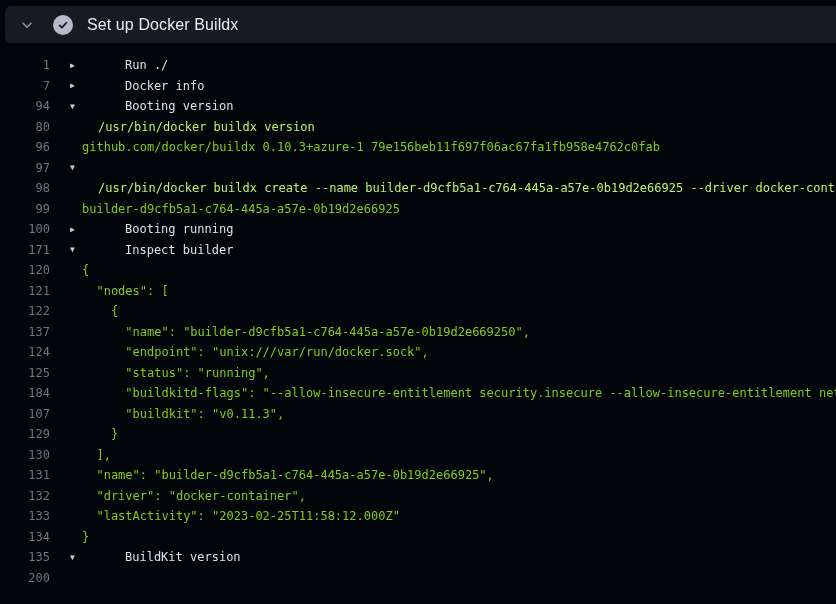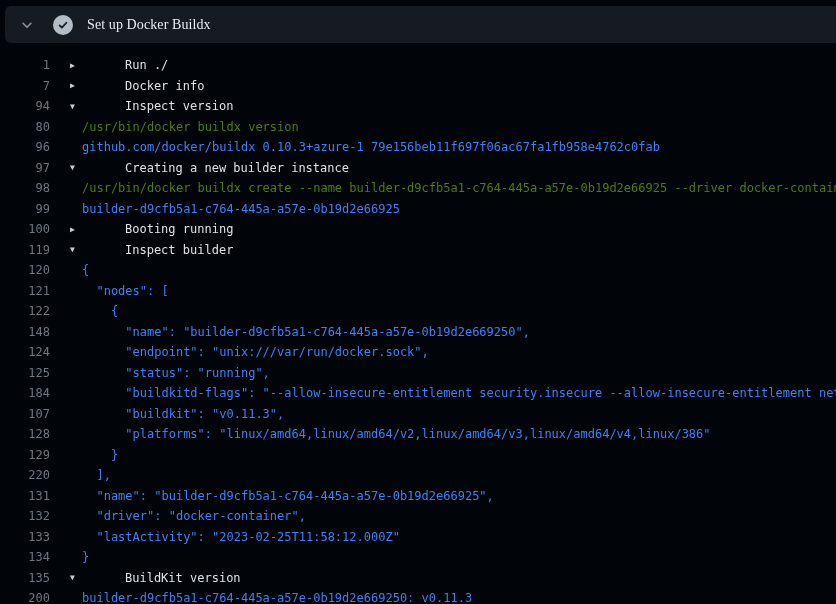--- a/index.html
+++ b/index.html
@@ -33,23 +33,22 @@
     width: 20px; height: 20px;
     border-radius: 50%;
     background: #b4bdc7;
     display: flex; align-items: center; justify-content: center;
     flex: none;
     margin-left: 18px;
   }
   .step-title {
     margin-left: 14px;
     color: #e6edf3;
-    font-size: 14px;
+    font-size: 16px;
     letter-spacing: .1px;
-    font-family: Liberation Serif, serif;
   }
   
   .log {
     position: absolute;
     top: 55px; left: 0; right: 0; bottom: 0;
     overflow: hidden;
     font-family: "DejaVu Sans Mono", "Liberation Mono", monospace;
     font-size: 12px;
   }
   .row {
@@ -75,22 +74,22 @@
   .caret {
     flex: none;
     display: inline-block;
     width: 12px;
     font-size: 8px;
     color: #c6cdd5;
     transform: translateY(-0.5px);
   }
   .txt { white-space: pre; }
   .txt.group   { color: #dce2e8; padding-left: 43px; }
-  .txt.command { color: #4d7c0f; }
-  .txt.output  { color: #3b82f6; }
+  .txt.command { color: #bef264; margin-left: 16px; }
+  .txt.output  { color: #84cc16; }
   .row.group-row { cursor: pointer; }
 </style>
 </head>
 <body>
 
 <div class="step-header">
   <span class="chev">
     <svg width="14" height="14" viewBox="0 0 16 16" fill="none">
       <path d="M3.5 6l4.5 4.5L12.5 6" stroke="currentColor" stroke-width="1.8" stroke-linecap="round" stroke-linejoin="round"></path>
     </svg>
@@ -99,38 +98,37 @@
     <svg width="12" height="12" viewBox="0 0 16 16" fill="none">
       <path d="M3.5 8.5L6.5 11.5L12.5 5" stroke="#161b22" stroke-width="2.4" stroke-linecap="round" stroke-linejoin="round"></path>
     </svg>
   </span>
   <span class="step-title">Set up Docker Buildx</span>
 </div>
 
 <div class="log">
     <div class="row group-row"><span class="ln">1</span><span class="content"><span class="caret">▶</span><span class="txt group">Run ./</span></span></div>
     <div class="row group-row"><span class="ln">7</span><span class="content"><span class="caret">▶</span><span class="txt group">Docker info</span></span></div>
-    <div class="row group-row"><span class="ln">94</span><span class="content"><span class="caret">▼</span><span class="txt group">Inspect version</span></span></div>
+    <div class="row group-row"><span class="ln">94</span><span class="content"><span class="caret">▼</span><span class="txt group">Booting version</span></span></div>
     <div class="row"><span class="ln">80</span><span class="content"><span class="caret"></span><span class="txt command">/usr/bin/docker buildx version</span></span></div>
     <div class="row"><span class="ln">96</span><span class="content"><span class="caret"></span><span class="txt output">github.com/docker/buildx 0.10.3+azure-1 79e156beb11f697f06ac67fa1fb958e4762c0fab</span></span></div>
-    <div class="row group-row"><span class="ln">97</span><span class="content"><span class="caret">▼</span><span class="txt group">Creating a new builder instance</span></span></div>
+    <div class="row group-row"><span class="ln">97</span><span class="content"><span class="caret">▼</span></span></div>
     <div class="row"><span class="ln">98</span><span class="content"><span class="caret"></span><span class="txt command">/usr/bin/docker buildx create --name builder-d9cfb5a1-c764-445a-a57e-0b19d2e66925 --driver docker-container</span></span></div>
     <div class="row"><span class="ln">99</span><span class="content"><span class="caret"></span><span class="txt output">builder-d9cfb5a1-c764-445a-a57e-0b19d2e66925</span></span></div>
     <div class="row group-row"><span class="ln">100</span><span class="content"><span class="caret">▶</span><span class="txt group">Booting running</span></span></div>
-    <div class="row group-row"><span class="ln">119</span><span class="content"><span class="caret">▼</span><span class="txt group">Inspect builder</span></span></div>
+    <div class="row group-row"><span class="ln">171</span><span class="content"><span class="caret">▼</span><span class="txt group">Inspect builder</span></span></div>
     <div class="row"><span class="ln">120</span><span class="content"><span class="caret"></span><span class="txt output">{</span></span></div>
     <div class="row"><span class="ln">121</span><span class="content"><span class="caret"></span><span class="txt output">  "nodes": [</span></span></div>
     <div class="row"><span class="ln">122</span><span class="content"><span class="caret"></span><span class="txt output">    {</span></span></div>
-    <div class="row"><span class="ln">148</span><span class="content"><span class="caret"></span><span class="txt output">      "name": "builder-d9cfb5a1-c764-445a-a57e-0b19d2e669250",</span></span></div>
+    <div class="row"><span class="ln">137</span><span class="content"><span class="caret"></span><span class="txt output">      "name": "builder-d9cfb5a1-c764-445a-a57e-0b19d2e669250",</span></span></div>
     <div class="row"><span class="ln">124</span><span class="content"><span class="caret"></span><span class="txt output">      "endpoint": "unix:///var/run/docker.sock",</span></span></div>
     <div class="row"><span class="ln">125</span><span class="content"><span class="caret"></span><span class="txt output">      "status": "running",</span></span></div>
     <div class="row"><span class="ln">184</span><span class="content"><span class="caret"></span><span class="txt output">      "buildkitd-flags": "--allow-insecure-entitlement security.insecure --allow-insecure-entitlement network.host",</span></span></div>
     <div class="row"><span class="ln">107</span><span class="content"><span class="caret"></span><span class="txt output">      "buildkit": "v0.11.3",</span></span></div>
-    <div class="row"><span class="ln">128</span><span class="content"><span class="caret"></span><span class="txt output">      "platforms": "linux/amd64,linux/amd64/v2,linux/amd64/v3,linux/amd64/v4,linux/386"</span></span></div>
     <div class="row"><span class="ln">129</span><span class="content"><span class="caret"></span><span class="txt output">    }</span></span></div>
-    <div class="row"><span class="ln">220</span><span class="content"><span class="caret"></span><span class="txt output">  ],</span></span></div>
+    <div class="row"><span class="ln">130</span><span class="content"><span class="caret"></span><span class="txt output">  ],</span></span></div>
     <div class="row"><span class="ln">131</span><span class="content"><span class="caret"></span><span class="txt output">  "name": "builder-d9cfb5a1-c764-445a-a57e-0b19d2e66925",</span></span></div>
     <div class="row"><span class="ln">132</span><span class="content"><span class="caret"></span><span class="txt output">  "driver": "docker-container",</span></span></div>
     <div class="row"><span class="ln">133</span><span class="content"><span class="caret"></span><span class="txt output">  "lastActivity": "2023-02-25T11:58:12.000Z"</span></span></div>
     <div class="row"><span class="ln">134</span><span class="content"><span class="caret"></span><span class="txt output">}</span></span></div>
     <div class="row group-row"><span class="ln">135</span><span class="content"><span class="caret">▼</span><span class="txt group">BuildKit version</span></span></div>
-    <div class="row"><span class="ln">200</span><span class="content"><span class="caret"></span><span class="txt output">builder-d9cfb5a1-c764-445a-a57e-0b19d2e669250: v0.11.3</span></span></div>
+    <div class="row"><span class="ln">200</span></div>
   </div>
 
 </body></html>

